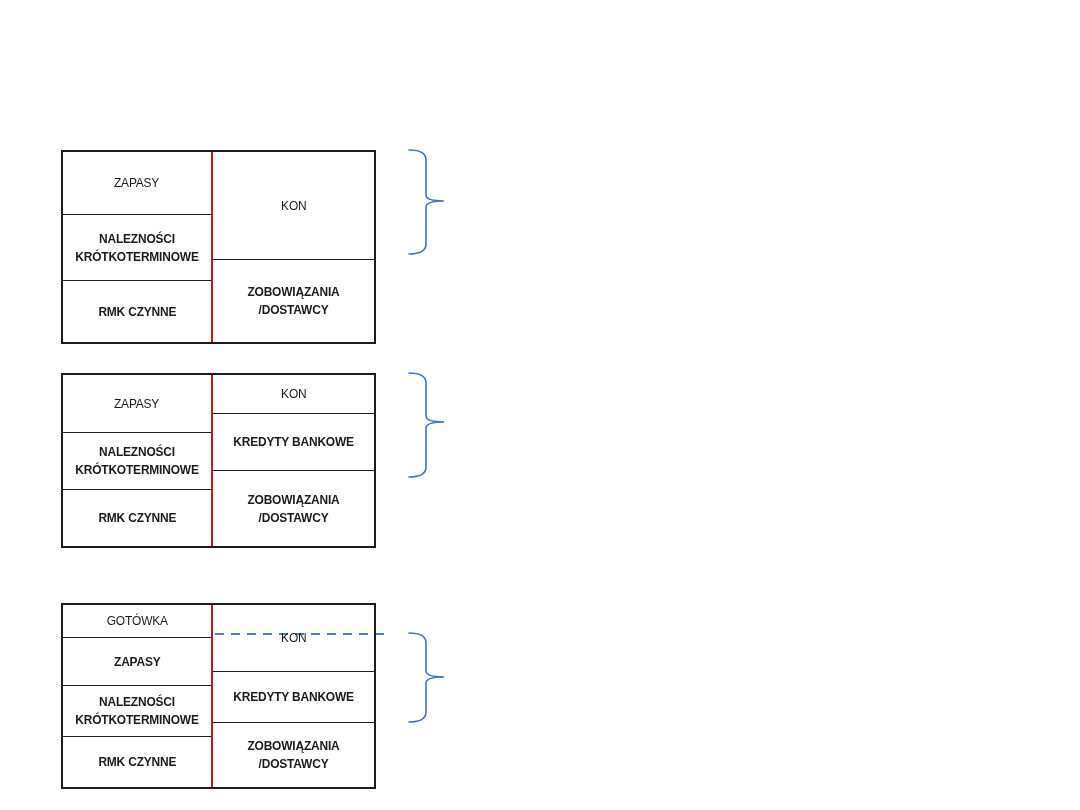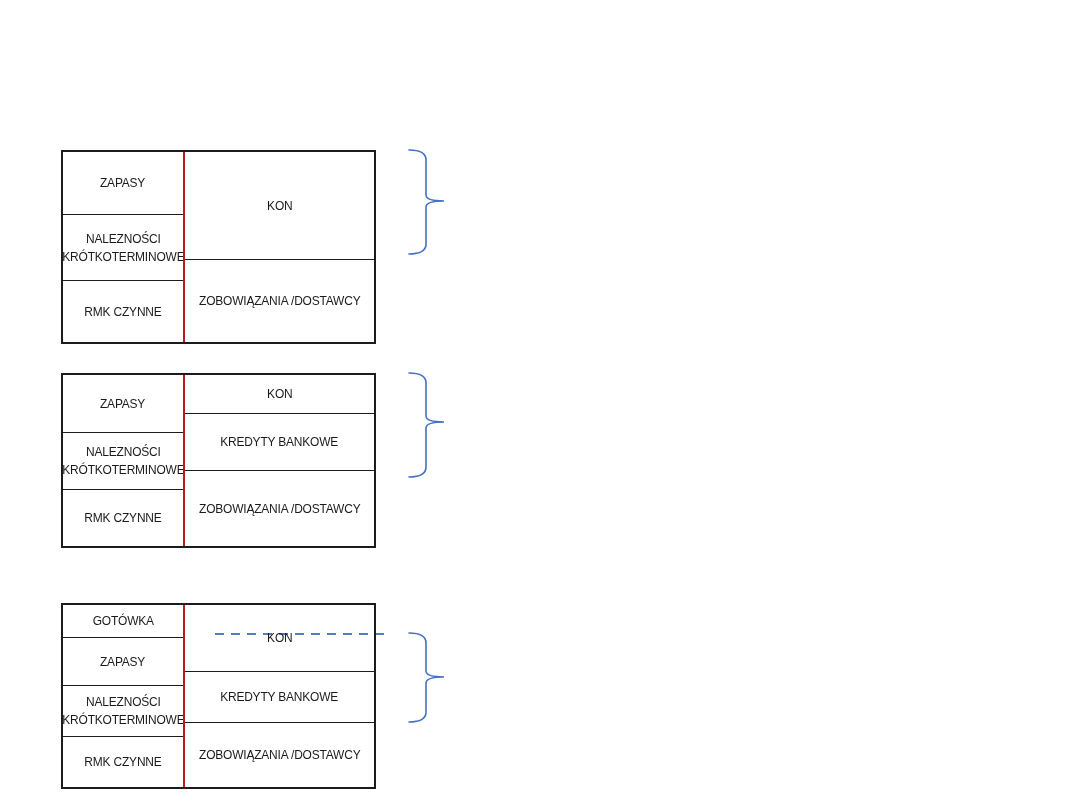--- a/index.html
+++ b/index.html
@@ -8,27 +8,27 @@
 
   .stage { position:absolute; left:0; top:0; width:1080px; height:810px; }
 
   .diagram {
     position:absolute;
     border:2px solid #1c1c1c;
     display:flex;
     background:transparent;
   }
   .col { display:flex; flex-direction:column; }
-  .col-left { width:120px;border-radius:25px; }
+  .col-left { width:148px;border-radius:25px; }
   .col-right { flex:1; border-left:2px solid #b91c1c; }
   .cell {
     display:flex; align-items:center; justify-content:center;
     text-align:center; overflow:hidden;
   }
-  .cell + .cell { border-top:1.5px solid #1c1c1c; }
+  .cell + .cell { border-top:1.5px solid #1c1c1c;font-weight:bold; }
   .cell .lbl {
     display:inline-block;
     font-size:13px;
     line-height:1.35;
     letter-spacing:-0.2px;
     transform:scaleX(0.92);
     padding:0 4px;
     white-space:pre-line;
   }
   svg.brace, svg.dash { position:absolute; overflow:visible; }

